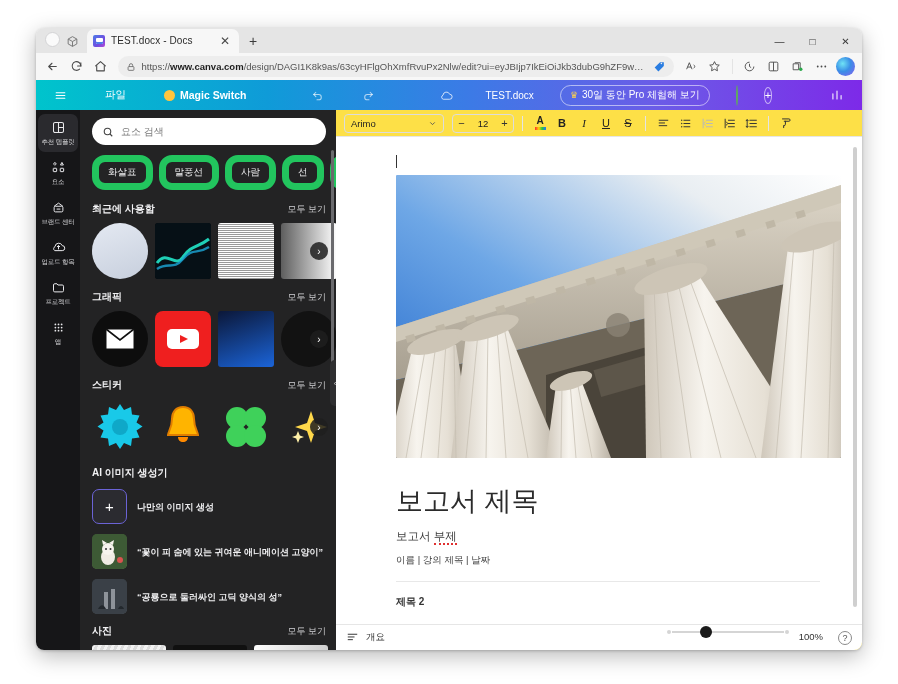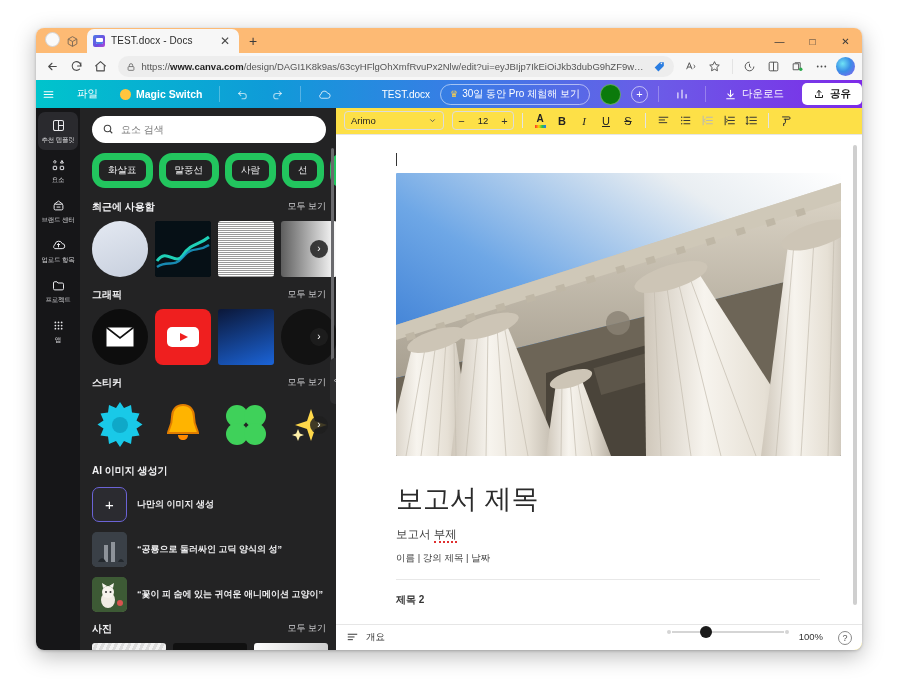--- a/index.html
+++ b/index.html
@@ -24,21 +24,21 @@
     background: #f7f7f7;
     border-radius: 8px;
     box-shadow: 0 6px 22px rgba(0,0,0,.28), 0 1px 3px rgba(0,0,0,.2);
     overflow: hidden;
     display: flex; flex-direction: column;
   }
 
   
   .tabstrip {
     height: 27px;
-    background: #fdba74;
+    background: #e5e5e5;
     display: flex; align-items: flex-end;
     padding-left: 4px;
     position: relative;
   }
   .tb-profile {
     width: 15px; height: 15px; border-radius: 50%;
     background: #fafafa; margin: 0 6px 6px 5px;
     border: 1px solid #d2d2d4;
   }
   .tb-groups { margin: 0 8px 5px 0; opacity: .7; }
@@ -109,21 +109,21 @@
     width: 19px;height:19px;border-radius:50%;
     background: radial-gradient(circle at 35% 35%, #6fe3f5 0%, #3a8ee6 45%, #8a5cf0 100%);
     flex:0 0 auto;
   }
 
   
   #canva { flex: 1 1 auto; display: flex; flex-direction: column; min-height: 0;}
   .canva-top {
     height: 30px;
     background: linear-gradient(90deg, #00c4cc 0%, #0f9bd8 28%, #3b7be6 52%, #6b5ce7 75%, #7d2ae8 100%);
-    display: flex; align-items: center; padding: 0 0; gap: 10px;
+    display: flex; align-items: center; padding: 0 12px; gap: 26px;
     color: #fff; font-size: 10.5px;
   }
   .ct-btn {
     display:flex;align-items:center;gap:5px;
     padding: 3px 6px;border-radius: 5px;
     white-space: nowrap;
   }
   .ct-sep { width:1px;height:16px;background:rgba(255,255,255,.28);}
   .pro-pill {
     display:flex;align-items:center;gap:4px;
@@ -631,43 +631,43 @@
             </div>
 
             <div class="sec-head" style="margin-bottom:9px">
               <span class="sec-title">AI 이미지 생성기</span>
             </div>
             <div class="ai-row">
               <div class="ai-new">+</div>
               <div class="ai-label">나만의 이미지 생성</div>
             </div>
             <div class="ai-row">
-              <div class="ai-thumb" style="background:linear-gradient(160deg,#2a2f35,#555d63)">
-                <svg width="35" height="35" viewBox="0 0 35 35">
-                    <rect width="35" height="35" fill="#3a4047"></rect>
-                    <path d="M12 30V13h4v17zM19 30V10h4v20z" fill="#8e939a"></path>
-                    <path d="M6 30c3-6 6-4 8 0z" fill="#23282d"></path>
-                    <path d="M26 30c2-5 5-3 6 0z" fill="#23282d"></path>
-                  </svg>
-              </div>
-              <div class="ai-label">“공룡으로 둘러싸인 고딕 양식의 성”</div>
-            </div>
-            <div class="ai-row">
               <div class="ai-thumb" style="background:linear-gradient(160deg,#2f4a2a,#6d8a50)">
                 <svg width="35" height="35" viewBox="0 0 35 35">
                     <rect width="35" height="35" fill="#3d5a35"></rect>
                     <ellipse cx="16" cy="23" rx="7" ry="8" fill="#f0ece4"></ellipse>
                     <circle cx="16" cy="15" r="6" fill="#f7f4ee"></circle>
                     <path d="M11 11l-1-5 5 3zM21 11l1-5-5 3z" fill="#f7f4ee"></path>
                     <circle cx="14" cy="15" r="1" fill="#333"></circle>
                     <circle cx="18.5" cy="15" r="1" fill="#333"></circle>
                     <circle cx="28" cy="26" r="3" fill="#d9534f"></circle>
                   </svg>
               </div>
               <div class="ai-label">“꽃이 피 숨에 있는 귀여운 애니메이션 고양이”</div>
+            </div>
+            <div class="ai-row">
+              <div class="ai-thumb" style="background:linear-gradient(160deg,#2a2f35,#555d63)">
+                <svg width="35" height="35" viewBox="0 0 35 35">
+                    <rect width="35" height="35" fill="#3a4047"></rect>
+                    <path d="M12 30V13h4v17zM19 30V10h4v20z" fill="#8e939a"></path>
+                    <path d="M6 30c3-6 6-4 8 0z" fill="#23282d"></path>
+                    <path d="M26 30c2-5 5-3 6 0z" fill="#23282d"></path>
+                  </svg>
+              </div>
+              <div class="ai-label">“공룡으로 둘러싸인 고딕 양식의 성”</div>
             </div>
 
             <div class="sec-head" style="margin-top:8px">
               <span class="sec-title">사진</span>
               <span class="sec-more">모두 보기</span>
             </div>
             <div class="row">
               <div class="thumb" style="width:74px;height:32px;background:repeating-linear-gradient(115deg,#f2f2f2 0 3px,#dcdcdc 3px 6px)"></div>
               <div class="thumb" style="width:74px;height:32px;background:#101010"></div>
               <div class="thumb" style="width:74px;height:32px;background:linear-gradient(90deg,#fdfdfd,#cfcfcf)"></div>

